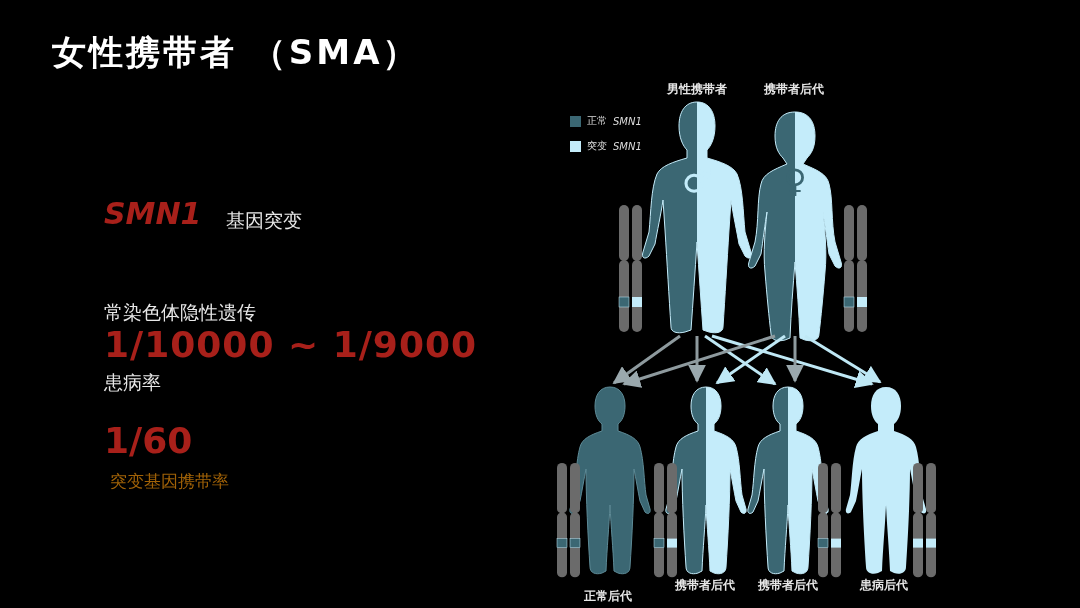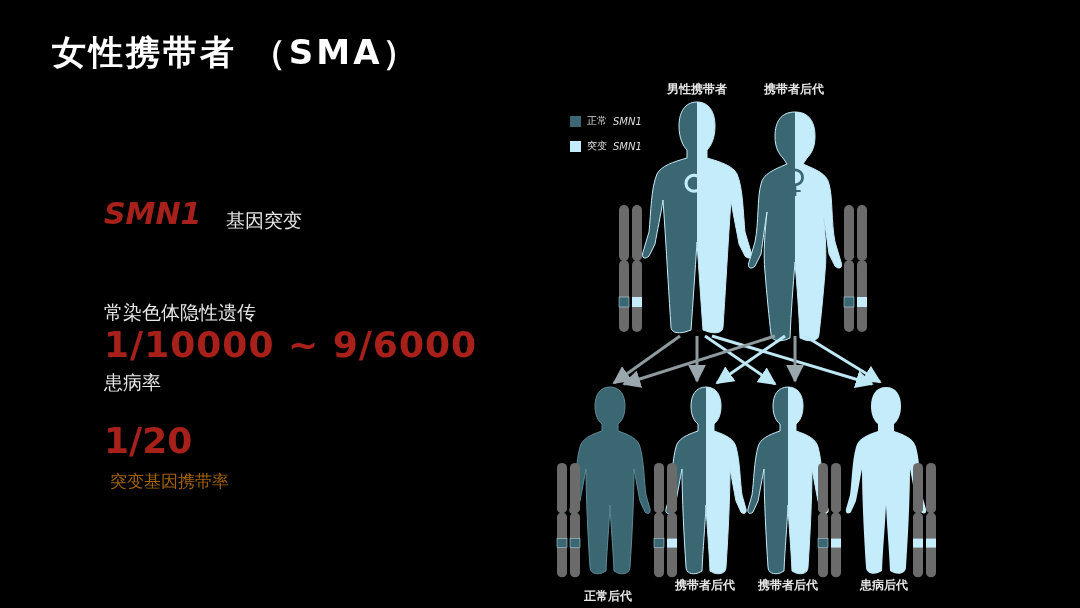--- a/index.html
+++ b/index.html
@@ -19,23 +19,23 @@
   .ital { font-style: italic; }
 </style>
 </head>
 <body>
 
 <div class="abs title">女性携带者 （SMA）</div>
 
 <div class="abs gene">SMN1</div>
 <div class="abs gene-sub">基因突变</div>
 <div class="abs inherit">常染色体隐性遗传</div>
-<div class="abs incidence">1/10000 ~ 9/6000</div>
+<div class="abs incidence">1/10000 ~ 1/9000</div>
 <div class="abs incidence-label">患病率</div>
-<div class="abs carrier">1/20</div>
+<div class="abs carrier">1/60</div>
 <div class="abs carrier-label">突变基因携带率</div>
 
 <div class="abs" style="left:570px; top:114px;">
   <div class="legend-row">
     <span class="sw" style="background:#3b6773;"></span>
     <span>正常</span>
     <span class="ital">SMN1</span>
   </div>
   <div class="legend-row" style="margin-top:11px;">
     <span class="sw" style="background:#c4ecfa;"></span>

